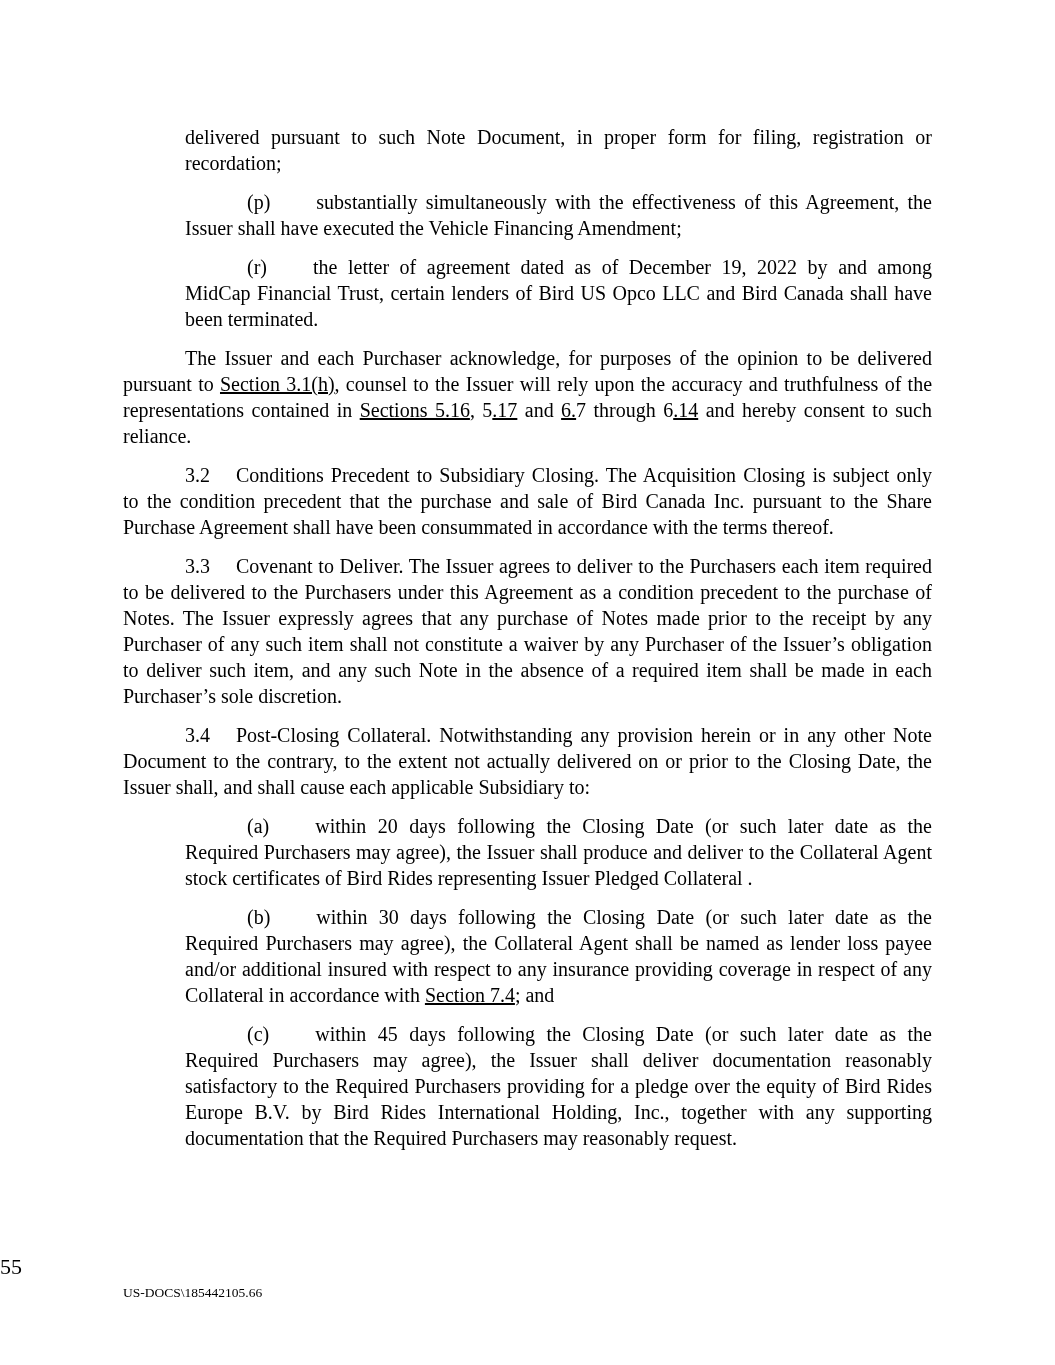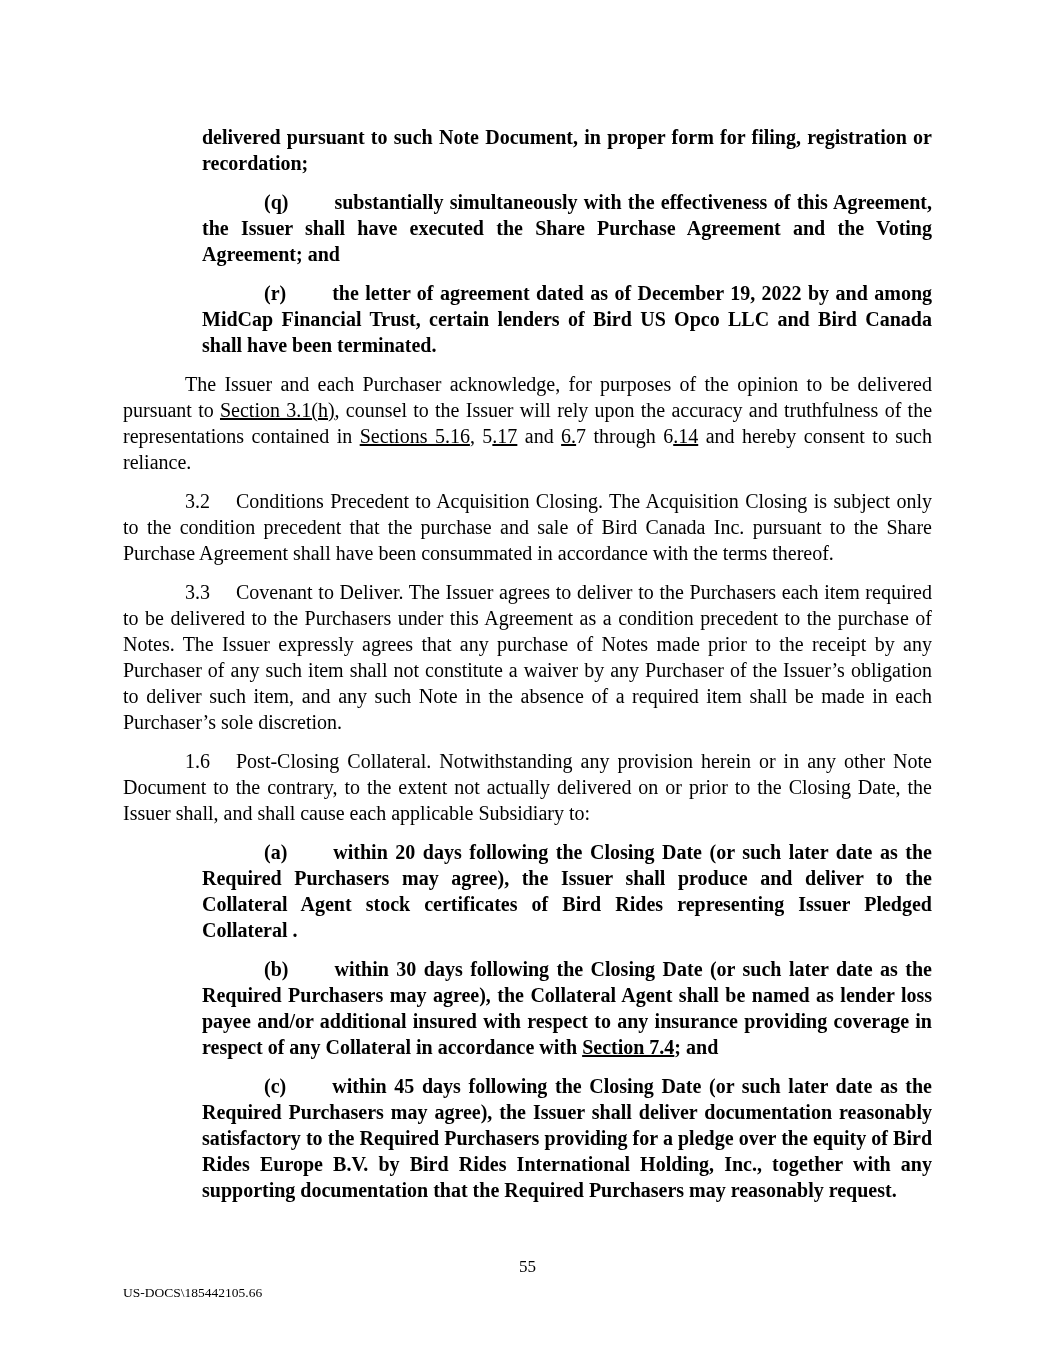--- a/index.html
+++ b/index.html
@@ -26,56 +26,55 @@
     left: 123px;
     top: 124px;
     width: 809px;
     font-size: 20px;
     line-height: 26px;
   }
   .para {
     margin: 0 0 13px 0;
     text-align: justify;
   }
-  .ind1 { margin-left: 79px; font-weight: bold; }
+  .ind1 { margin-left: 62px; }
   .fi   { text-indent: 62px; }
   .b { font-weight: normal; }
   .u { text-decoration: underline; }
   .tab { display: inline-block; text-indent: 0; }
   .tab.t1 { width: 26px; }
   .tab.t2 { width: 46px; }
   .footer-page {
     position: absolute;
     top: 1256px;
     left: 0;
     width: 1055px;
-    text-align: center;
-    font-size: 17px;
+    font-size: 22px;
     line-height: 22px;
   }
   .footer-docid {
     position: absolute;
     top: 1285px;
     left: 123px;
     font-size: 13.5px;
     line-height: 16px;
   }
 </style>
 </head>
 <body>
 
 <div class="page">
   <div class="doc-body">
       <p class="para ind1"><span>delivered pursuant to such Note Document, in proper form for filing, registration or recordation;</span></p>
-      <p class="para ind1 fi"><span>(q)</span><span class="tab t2"></span><span>substantially simultaneously with the effectiveness of this Agreement, the Issuer shall have executed the Share Purchase Agreement and the Voting Agreement; and</span></p>
+      <p class="para ind1 fi"><span>(p)</span><span class="tab t2"></span><span>substantially simultaneously with the effectiveness of this Agreement, the Issuer shall have executed the Vehicle Financing Amendment;</span></p>
       <p class="para ind1 fi"><span>(r)</span><span class="tab t2"></span><span>the letter of agreement dated as of December 19, 2022 by and among MidCap Financial Trust, certain lenders of Bird US Opco LLC and Bird Canada shall have been terminated.</span></p>
       <p class="para fi"><span>The Issuer and each Purchaser acknowledge, for purposes of the opinion to be delivered pursuant to </span><span class="u">Section 3.1(h)</span><span>, counsel to the Issuer will rely upon the accuracy and truthfulness of the representations contained in </span><span class="u">Sections 5.16</span><span>, 5</span><span class="u">.17</span><span> and </span><span class="u">6.</span><span>7 through 6</span><span class="u">.14</span><span> and hereby consent to such reliance.</span></p>
-      <p class="para fi"><span class="b">3.2</span><span class="tab t1"></span><span class="b">Conditions Precedent to Acquisition Closing</span><span>. The Acquisition Closing is subject only to the condition precedent that the purchase and sale of Bird Canada Inc. pursuant to the Share Purchase Agreement shall have been consummated in accordance with the terms thereof.</span></p>
+      <p class="para fi"><span class="b">3.2</span><span class="tab t1"></span><span class="b">Conditions Precedent to Subsidiary Closing</span><span>. The Acquisition Closing is subject only to the condition precedent that the purchase and sale of Bird Canada Inc. pursuant to the Share Purchase Agreement shall have been consummated in accordance with the terms thereof.</span></p>
       <p class="para fi"><span class="b">3.3</span><span class="tab t1"></span><span class="b">Covenant to Deliver</span><span>. The Issuer agrees to deliver to the Purchasers each item required to be delivered to the Purchasers under this Agreement as a condition precedent to the purchase of Notes. The Issuer expressly agrees that any purchase of Notes made prior to the receipt by any Purchaser of any such item shall not constitute a waiver by any Purchaser of the Issuer’s obligation to deliver such item, and any such Note in the absence of a required item shall be made in each Purchaser’s sole discretion.</span></p>
-      <p class="para fi"><span class="b">1.6</span><span class="tab t1"></span><span class="b">Post-Closing Collateral</span><span>. Notwithstanding any provision herein or in any other Note Document to the contrary, to the extent not actually delivered on or prior to the Closing Date, the Issuer shall, and shall cause each applicable Subsidiary to:</span></p>
+      <p class="para fi"><span class="b">3.4</span><span class="tab t1"></span><span class="b">Post-Closing Collateral</span><span>. Notwithstanding any provision herein or in any other Note Document to the contrary, to the extent not actually delivered on or prior to the Closing Date, the Issuer shall, and shall cause each applicable Subsidiary to:</span></p>
       <p class="para ind1 fi"><span>(a)</span><span class="tab t2"></span><span>within 20 days following the Closing Date (or such later date as the Required Purchasers may agree), the Issuer shall produce and deliver to the Collateral Agent stock certificates of Bird Rides representing Issuer Pledged Collateral .</span></p>
       <p class="para ind1 fi"><span>(b)</span><span class="tab t2"></span><span>within 30 days following the Closing Date (or such later date as the Required Purchasers may agree), the Collateral Agent shall be named as lender loss payee and/or additional insured with respect to any insurance providing coverage in respect of any Collateral in accordance with </span><span class="u">Section 7.4</span><span>; and</span></p>
       <p class="para ind1 fi"><span>(c)</span><span class="tab t2"></span><span>within 45 days following the Closing Date (or such later date as the Required Purchasers may agree), the Issuer shall deliver documentation reasonably satisfactory to the Required Purchasers providing for a pledge over the equity of Bird Rides Europe B.V. by Bird Rides International Holding, Inc., together with any supporting documentation that the Required Purchasers may reasonably request.</span></p>
     </div>
 
   <div class="footer-page">55</div>
 
   <div class="footer-docid">US-DOCS\185442105.66</div>
 </div>
 

